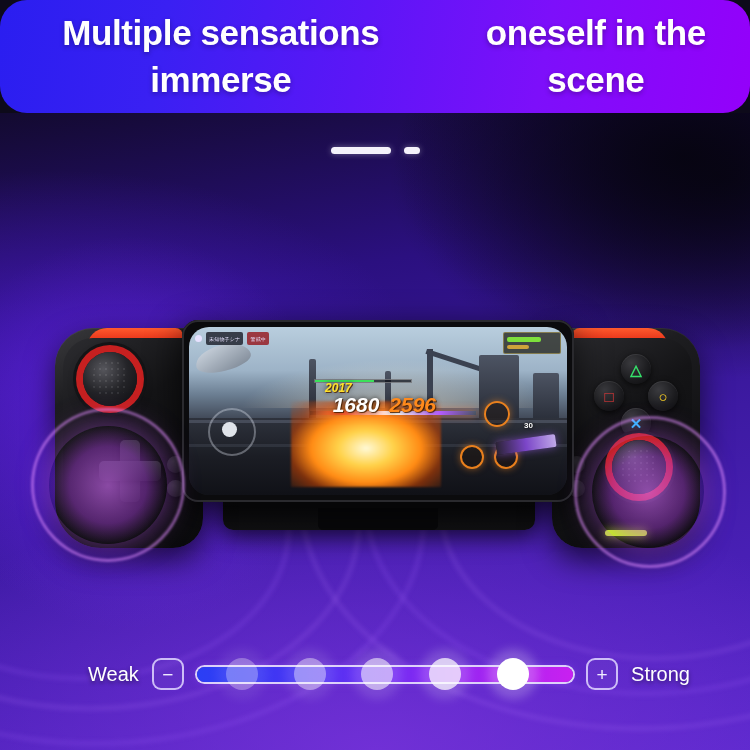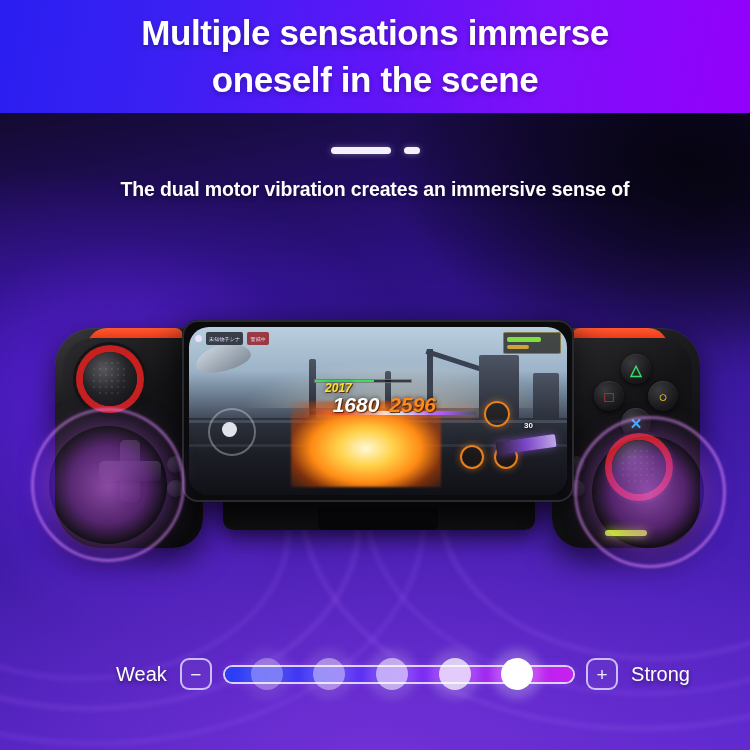--- a/index.html
+++ b/index.html
@@ -8,22 +8,23 @@
     font-family: "Liberation Sans", sans-serif;
     background:#0d0a1a;
     overflow:hidden;
     position:relative;
   }
 
   
   .header {
     position:absolute; left:0; top:0; width:750px; height:113px;
     background:linear-gradient(100deg,#2a1ef0 0%,#3a20f3 22%,#5c16f7 48%,#7d0ffa 72%,#9400fa 100%);
-    display:flex; flex-direction:column; align-items:center; justify-content:center;
+    display:flex; align-items:center; justify-content:center;
     overflow:hidden;
+    border-radius:27px;
   }
   .header-line {
     color:#fff; font-size:35px; font-weight:bold; line-height:1.33;
     letter-spacing:-0.4px; text-align:center;
     text-shadow:0 2px 5px rgba(0,0,0,.30);
   }
 
   
   .stage {
     position:absolute; left:0; top:113px; width:750px; height:637px;
@@ -223,21 +224,21 @@
   }
   .halo-ring { border:3px solid rgba(224,140,255,.55); filter:blur(1.2px); }
 
   
   .slider-sec { position:absolute; left:0; top:520px; width:750px; }
   .slider-title {
     margin-left:88px; color:#ffffff; font-size:18px; font-weight:bold; letter-spacing:-0.1px;
     text-shadow:0 2px 5px rgba(0,0,0,.45);
   }
   .slider-row {
-    margin-top:24px; display:flex; align-items:center; gap:13px; padding-left:88px; padding-right:60px;margin-left:28px;
+    margin-top:24px; display:flex; align-items:center; gap:13px; padding-left:88px; padding-right:60px;
   }
   .slider-label { color:#fff; font-size:20px; font-weight:400; text-shadow:0 2px 4px rgba(0,0,0,.45); }
   .pm-btn {
     width:32px; height:32px; border-radius:9px; border:2px solid rgba(225,215,255,.85);
     display:flex; align-items:center; justify-content:center; color:#efeaff;
     font-size:19px; line-height:1; font-weight:300;
     background:rgba(255,255,255,.04);
   }
   .track-wrap { position:relative; flex:1; height:34px; display:flex; align-items:center; }
   .track {
@@ -274,21 +275,20 @@
     <div class="ring" style="right:-175px; top:-205px; width:560px; height:380px;"></div>
     <div class="ring b" style="right:-230px; top:-250px; width:680px; height:460px;"></div>
   </div>
 
   <div class="divider">
     <span class="dash-long"></span>
     <span class="dash-short"></span>
   </div>
 
   <div class="para">
-    <p>The dual motor vibration creates an immersive sense of</p>
   </div>
 
   <div class="product">
 
     <div class="bridge">
       <div class="bridge-notch"></div>
     </div>
 
     <div class="grip grip-l">
       <div class="grip-accent"></div>

